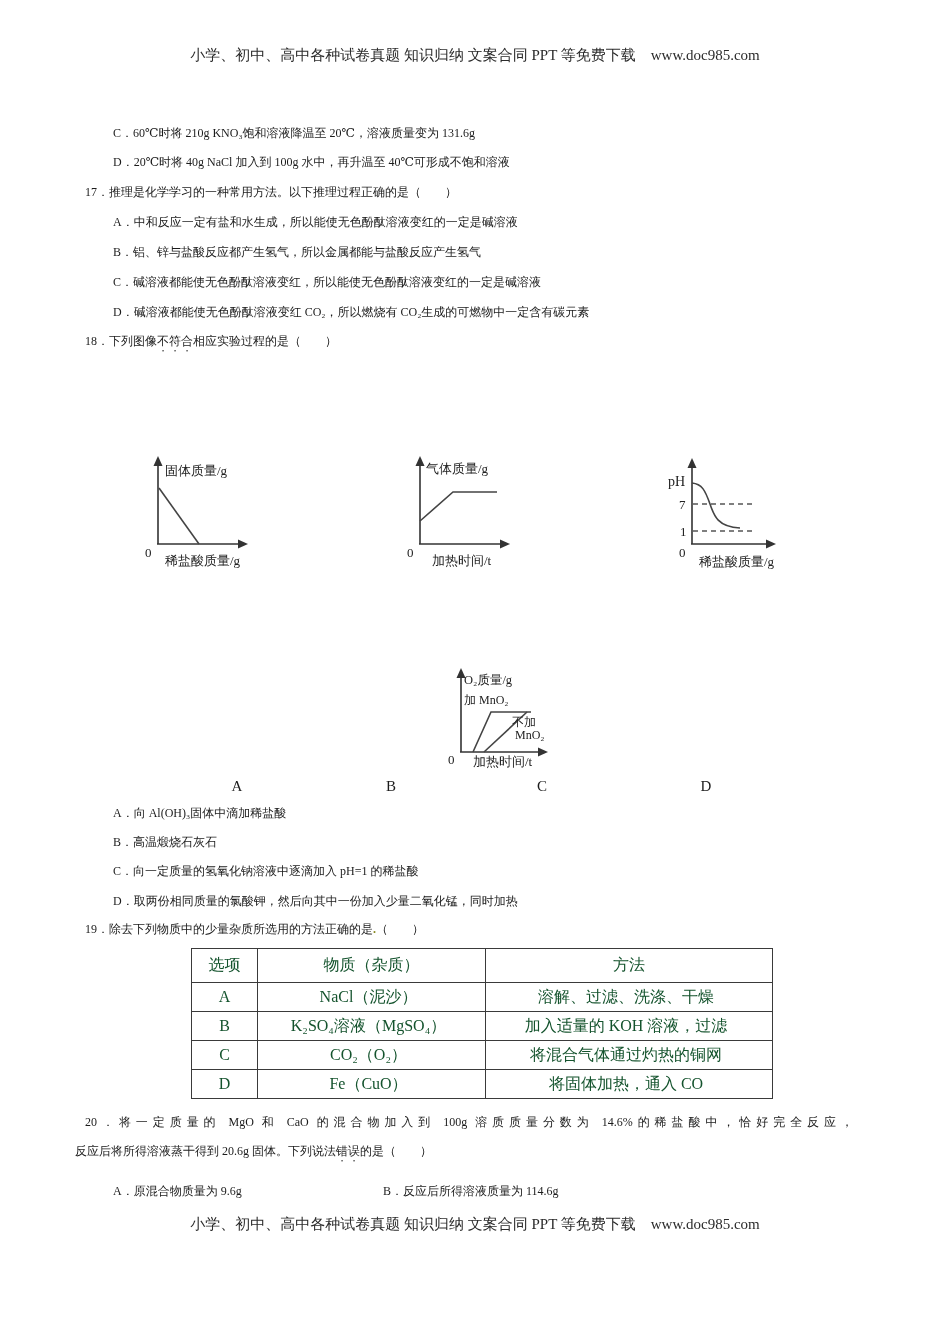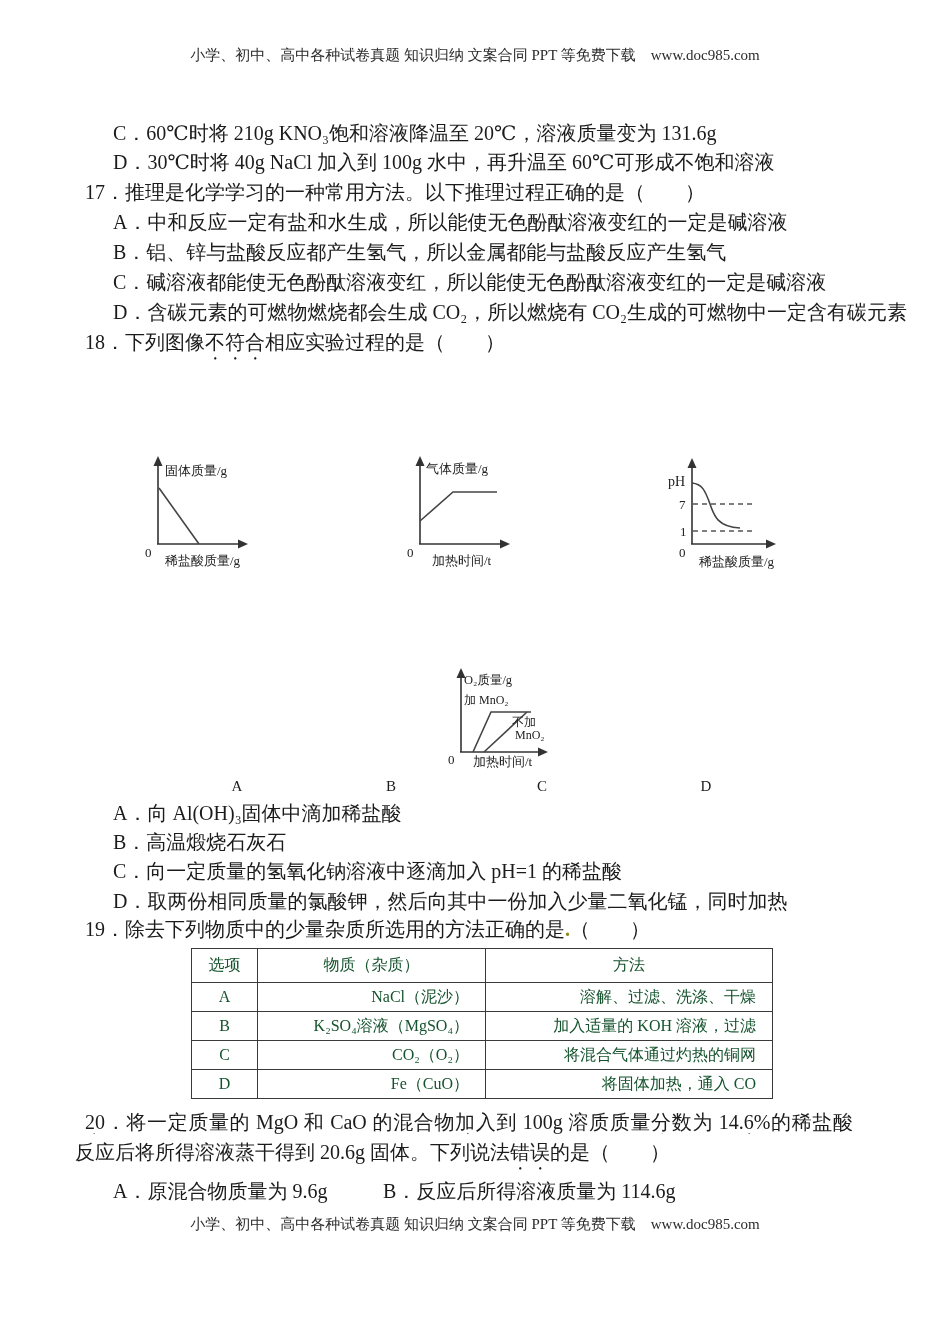--- a/index.html
+++ b/index.html
@@ -4,21 +4,21 @@
 <style>
   html,body { margin:0; padding:0; background:#ffffff; }
   .page {
     position:relative; width:950px; height:1344px; margin:4px auto;
     background:#ffffff; overflow:hidden;
     font-family:"Liberation Serif","DejaVu Serif",serif;
     color:#1b1b1b;
   }
   .tline {
     position:absolute; white-space:nowrap;
-    font-size:20px; line-height:21px; color:#1b1b1b;
+    font-size:12px; line-height:21px; color:#1b1b1b;
   }
   .centerline { left:0; width:950px; text-align:center; }
   .meta { font-size:15px; color:#2b2b2b; }
   .emph {
     -webkit-text-emphasis:filled dot; -webkit-text-emphasis-position:under left;
     text-emphasis:filled dot; text-emphasis-position:under left;
   }
   .straydot { color:#8a8a22; font-weight:bold; }
   .justify1 { width:768px; text-align:justify; text-align-last:justify; white-space:normal; height:22px; overflow:hidden; }
   .chart { position:absolute; }
@@ -28,42 +28,42 @@
   .dash { stroke:#555; stroke-width:1.3; fill:none; stroke-dasharray:5 4; }
   .arrow { fill:#333; stroke:none; }
   .graph-letter { position:absolute; width:16px; text-align:center; font-size:15px; }
   table.qtable {
     position:absolute; left:191px; top:944px; width:581px;
     border-collapse:collapse; table-layout:fixed;
     font-size:16px; color:#14532d;
   }
   table.qtable th, table.qtable td {
     border:1.4px solid #3a3a3a; font-weight:normal;
-    padding:0 16px 0 10px; text-align:right; white-space:nowrap; overflow:hidden;
+    padding:0 16px 0 10px; text-align:center; white-space:nowrap; overflow:hidden;
   }
   table.qtable th { text-align:center; padding:0; height:33px; }
   table.qtable td { height:28px; }
   table.qtable td.ccell { text-align:center; padding:0; }
   col.c1 { width:66px; } col.c2 { width:228px; } col.c3 { width:287px; }
 </style>
 </head>
 <body>
 
 <div class="page">
 
   <div class="tline centerline meta" style="top:41px;">小学、初中、高中各种试卷真题 知识归纳 文案合同 PPT 等免费下载　www.doc985.com</div>
 
   <div class="tline" style="left:113px; top:119px;">C．60℃时将 210g KNO₃饱和溶液降温至 20℃，溶液质量变为 131.6g</div>
-  <div class="tline" style="left:113px; top:148px;">D．30℃时将 40g NaCl 加入到 100g 水中，再升温至 60℃可形成不饱和溶液</div>
+  <div class="tline" style="left:113px; top:148px;">D．20℃时将 40g NaCl 加入到 100g 水中，再升温至 40℃可形成不饱和溶液</div>
 
   <div class="tline" style="left:85px; top:178px;">17．推理是化学学习的一种常用方法。以下推理过程正确的是（　　）</div>
   <div class="tline" style="left:113px; top:208px;">A．中和反应一定有盐和水生成，所以能使无色酚酞溶液变红的一定是碱溶液</div>
   <div class="tline" style="left:113px; top:238px;">B．铝、锌与盐酸反应都产生氢气，所以金属都能与盐酸反应产生氢气</div>
   <div class="tline" style="left:113px; top:268px;">C．碱溶液都能使无色酚酞溶液变红，所以能使无色酚酞溶液变红的一定是碱溶液</div>
-  <div class="tline" style="left:113px; top:298px;">D．含碳元素的可燃物燃烧都会生成 CO₂，所以燃烧有 CO₂生成的可燃物中一定含有碳元素</div>
+  <div class="tline" style="left:113px; top:298px;">D．碱溶液都能使无色酚酞溶液变红 CO₂，所以燃烧有 CO₂生成的可燃物中一定含有碳元素</div>
 
   <div class="tline" style="left:85px; top:327px;">
     <span>18．下列图像</span><span class="emph">不符合</span><span>相应实验过程的是（　　）</span>
   </div>
 
   <svg class="chart" style="left:138px; top:448px;" width="130" height="126" viewBox="0 0 130 126">
     <polygon class="arrow" points="20,4 15.5,14 24.5,14"></polygon>
     <line class="axis" x1="20" y1="10" x2="20" y2="92"></line>
     <line class="axis" x1="19" y1="92" x2="102" y2="92"></line>
     <polygon class="arrow" points="110,92 100,87.5 100,96.5"></polygon>

